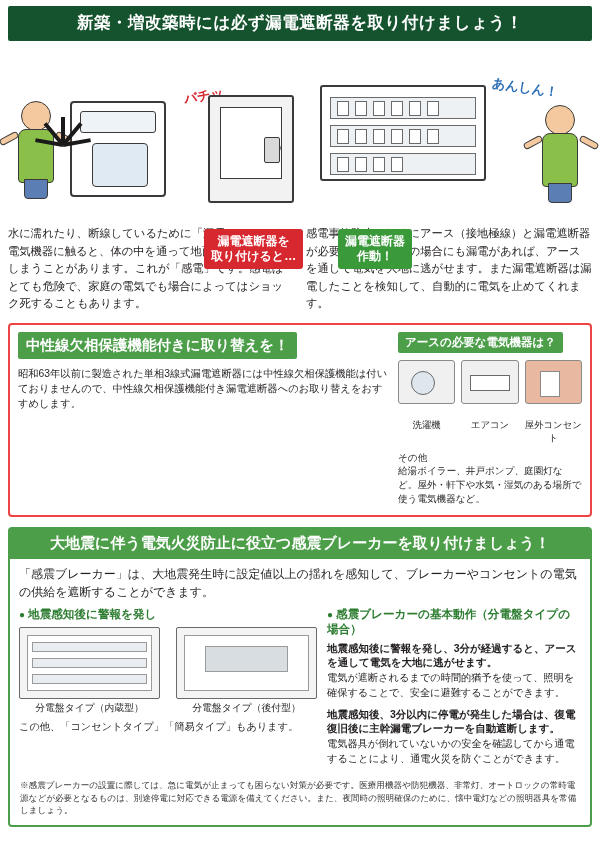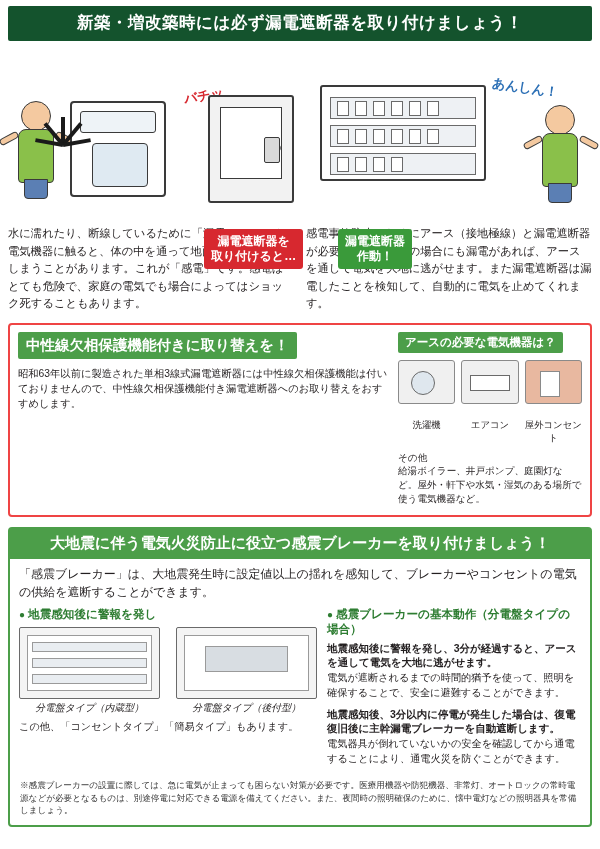--- a/index.html
+++ b/index.html
@@ -229,21 +229,21 @@
     font-size:15px; text-align:center; padding:5px 0 6px;
   }
   .low-lead { font-size:12px; line-height:1.5; padding:6px 9px 0; }
   .low-cols { display:flex; gap:10px; padding:6px 9px 0; }
   .low-col-l { width:298px; }
   .low-col-r { flex:1; }
   .sub-head {
     font-size:11.6px; font-weight:bold; color:#2e7d32;
   }
   .sub-head::before { content:"\25CF"; color:#2e7d32; margin-right:3px; font-size:10px; }
-  .breaker-types { display:flex; gap:16px; margin-top:5px;font-style:italic; }
+  .breaker-types { display:flex; gap:16px; margin-top:5px; }
   .bt { width:50%; text-align:center; }
   .bt .pic {
     height:72px; border:1.5px solid #6a6a6a; background:#f4f4f4;
     border-radius:2px; position:relative;
   }
   .bt .pic .inner {
     position:absolute; left:7px; top:7px; right:7px; bottom:7px;
     background:#ffffff; border:1.2px solid #9a9a9a;
   }
   .bt .pic .strip {

